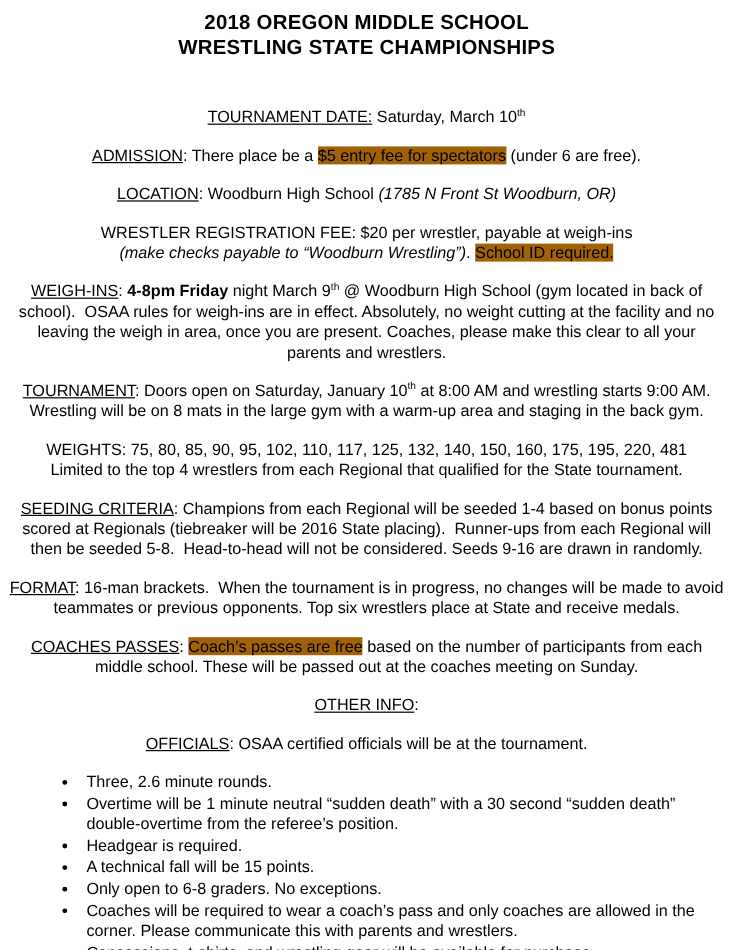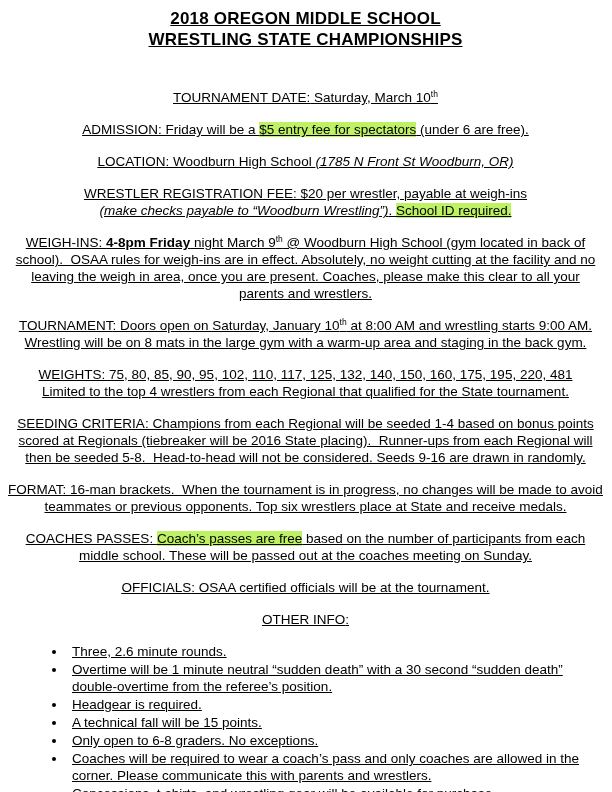--- a/index.html
+++ b/index.html
@@ -12,40 +12,39 @@
     height: 792px;
     overflow: hidden;
     font-family: "Liberation Sans", sans-serif;
     color: #000000;
   }
   .page {
     box-sizing: border-box;
     width: 612px;
     height: 792px;
     padding: 8px 8px 0 7px;
-    text-decoration: underline;
   }
   h1.doc-title {
     font-size: 17px;
     line-height: 21px;
     font-weight: bold;
     text-align: center;
     margin: 0 0 39px 0;
     letter-spacing: 0.2px;
   }
   p.para {
     font-size: 13.5px;
     line-height: 17px;
     margin: 0 0 15px 0;
     text-align: center;
   }
   .u { text-decoration: underline; }
   .b { font-weight: bold; }
   .i { font-style: italic; }
-  .hl { background: #bef264; }
+  .hl { background: #a16207; }
   sup.ord {
     font-size: 8.5px;
     vertical-align: super;
     line-height: 0;
   }
   ul.other-list {
     margin: 4px 0 0 0;
     padding-left: 60px;
     font-size: 13.5px;
     line-height: 17px;
@@ -60,41 +59,41 @@
 
 <div class="page">
 
   <h1 class="doc-title">
     <span>2018 OREGON MIDDLE SCHOOL</span><br>
     <span>WRESTLING STATE CHAMPIONSHIPS</span>
   </h1>
 
   <p class="para"><span class="u">TOURNAMENT DATE:</span><span> Saturday, March 10</span><sup class="ord">th</sup></p>
 
-  <p class="para"><span class="u">ADMISSION</span><span>: Friday will be a </span><span class="hl">$5 entry fee for spectators</span><span> (under 6 are free).</span></p>
+  <p class="para"><span class="u">ADMISSION</span><span>: There place be a </span><span class="hl">$5 entry fee for spectators</span><span> (under 6 are free).</span></p>
 
   <p class="para"><span class="u">LOCATION</span><span>: Woodburn High School </span><span class="i">(1785 N Front St Woodburn, OR)</span></p>
 
   <p class="para"><span>WRESTLER REGISTRATION FEE: $20 per wrestler, payable at weigh-ins</span><br><span class="i">(make checks payable to “Woodburn Wrestling”)</span><span>. </span><span class="hl">School ID required.</span></p>
 
   <p class="para"><span class="u">WEIGH-INS</span><span>: </span><span class="b">4-8pm Friday</span><span> night March 9</span><sup class="ord">th</sup><span> @ Woodburn High School (gym located in back of school).&nbsp; OSAA rules for weigh-ins are in effect. Absolutely, no weight cutting at the facility and no leaving the weigh in area, once you are present. Coaches, please make this clear to all your parents and wrestlers.</span></p>
 
   <p class="para"><span class="u">TOURNAMENT</span><span>: Doors open on Saturday, January 10</span><sup class="ord">th</sup><span> at 8:00 AM and wrestling starts 9:00 AM. Wrestling will be on 8 mats in the large gym with a warm-up area and staging in the back gym.</span></p>
 
   <p class="para"><span>WEIGHTS: 75, 80, 85, 90, 95, 102, 110, 117, 125, 132, 140, 150, 160, 175, 195, 220, 481</span><br><span>Limited to the top 4 wrestlers from each Regional that qualified for the State tournament.</span></p>
 
   <p class="para"><span class="u">SEEDING CRITERIA</span><span>: Champions from each Regional will be seeded 1-4 based on bonus points scored at Regionals (tiebreaker will be 2016 State placing).&nbsp; Runner-ups from each Regional will then be seeded 5-8.&nbsp; Head-to-head will not be considered. Seeds 9-16 are drawn in randomly.</span></p>
 
   <p class="para"><span class="u">FORMAT</span><span>: 16-man brackets.&nbsp; When the tournament is in progress, no changes will be made to avoid teammates or previous opponents. Top six wrestlers place at State and receive medals.</span></p>
 
   <p class="para"><span class="u">COACHES PASSES</span><span>: </span><span class="hl">Coach’s passes are free</span><span> based on the number of participants from each middle school. These will be passed out at the coaches meeting on Sunday.</span></p>
 
+  <p class="para"><span class="u">OTHER INFO</span><span>:</span></p>
+
   <p class="para"><span class="u">OFFICIALS</span><span>: OSAA certified officials will be at the tournament.</span></p>
-
-  <p class="para"><span class="u">OTHER INFO</span><span>:</span></p>
 
   <ul class="other-list">
     <li>Three, 2.6 minute rounds.</li>
     <li>Overtime will be 1 minute neutral “sudden death” with a 30 second “sudden death” double-overtime from the referee’s position.</li>
     <li>Headgear is required.</li>
     <li>A technical fall will be 15 points.</li>
     <li>Only open to 6-8 graders. No exceptions.</li>
     <li>Coaches will be required to wear a coach’s pass and only coaches are allowed in the corner. Please communicate this with parents and wrestlers.</li>
     <li>Concessions, t-shirts, and wrestling gear will be available for purchase.</li>
   </ul>

